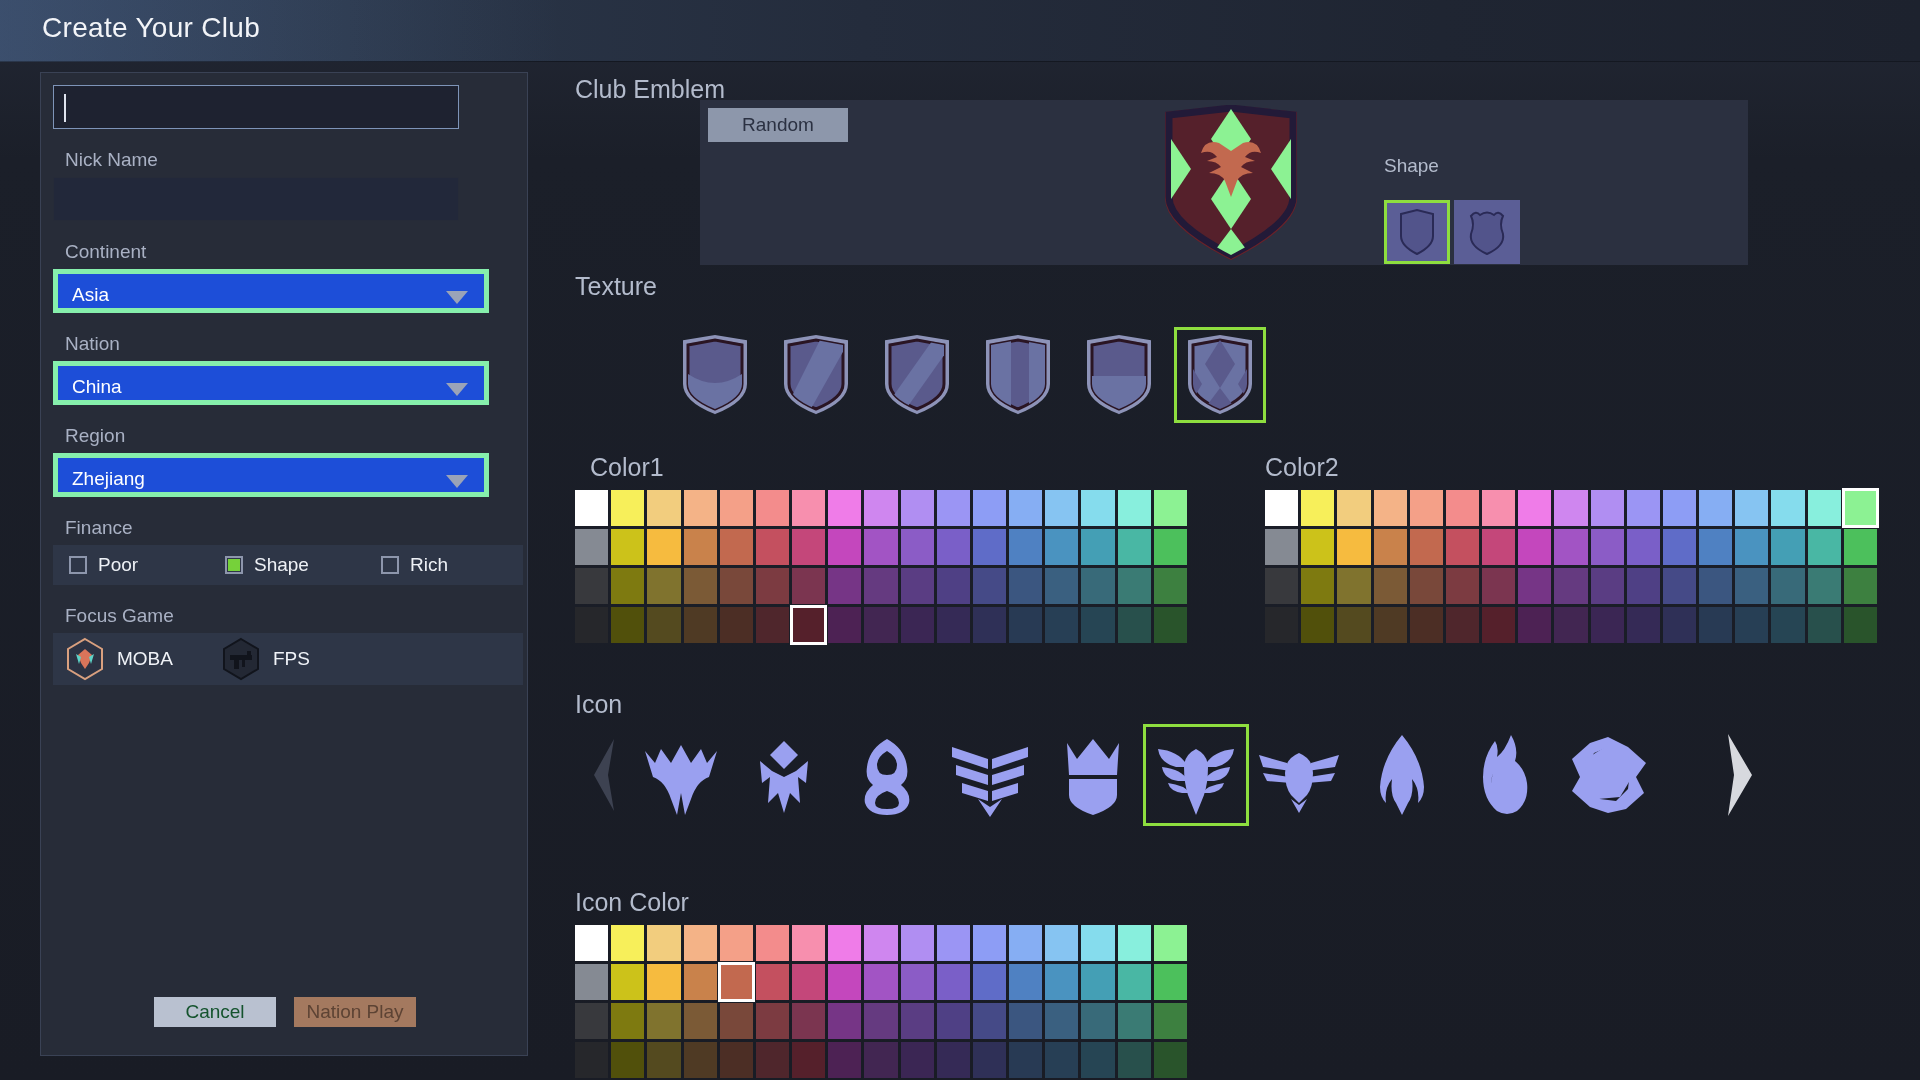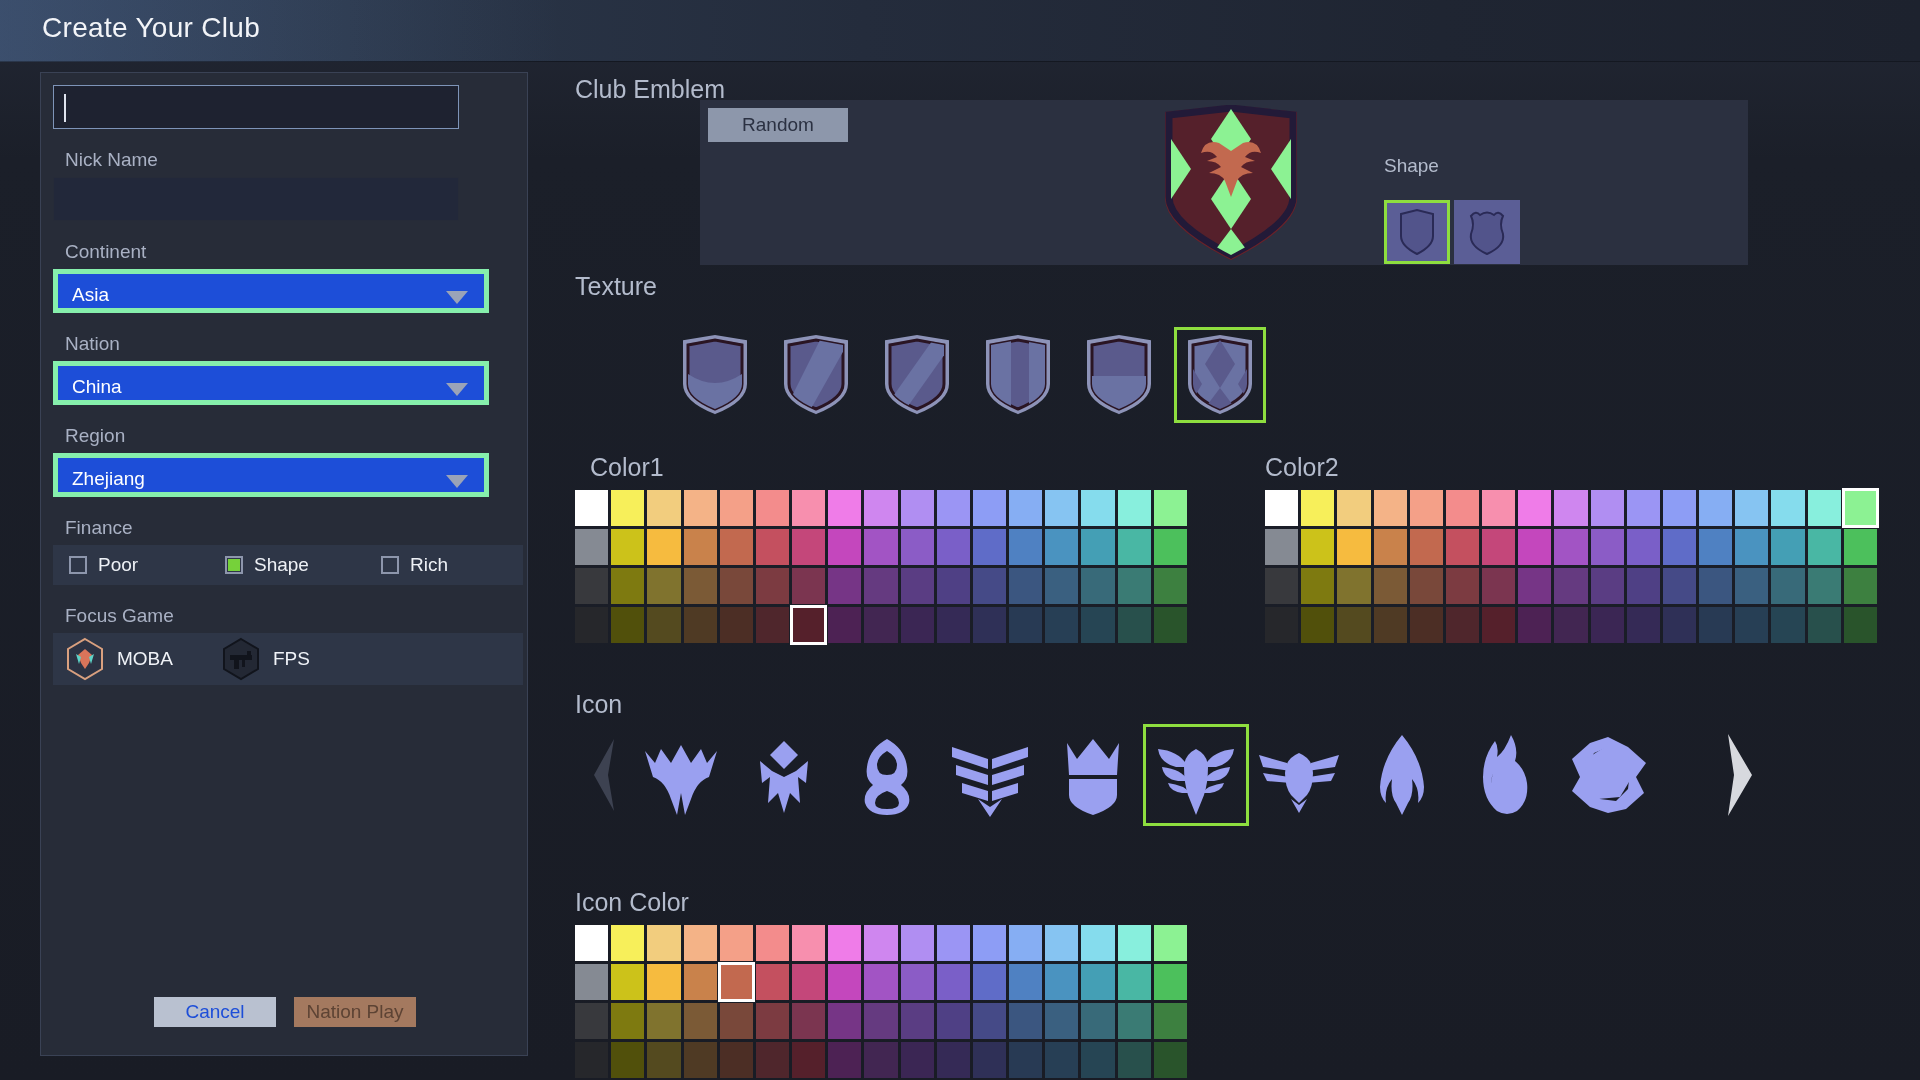--- a/index.html
+++ b/index.html
@@ -77,21 +77,21 @@
   .focus-item .lbl{ font-size:19px; color:#f0f3f8; margin-left:12px; }
   .hexicon{ width:40px;height:44px; position:relative; }
 
   .buttons{
     position:absolute; left:0; bottom:28px; width:488px;
     display:flex; justify-content:center; gap:18px;
   }
   .btn{
     height:30px; line-height:30px; text-align:center; font-size:19px; cursor:pointer;
   }
-  .btn-cancel{ width:122px; background:#b9c1d0; color:#1d4ed8; }
+  .btn-cancel{ width:122px; background:#b9c1d0; color:#14532d; }
   .btn-start{ width:122px; background:#a4795f; color:#5d4334; }
 
   
   .section-label{ font-size:25px; color:#b3bbcc; }
 
   .emblem-box{
     position:absolute; left:700px; top:100px; width:1048px; height:165px;
     background:#2b3040;
   }
   .btn-random{

